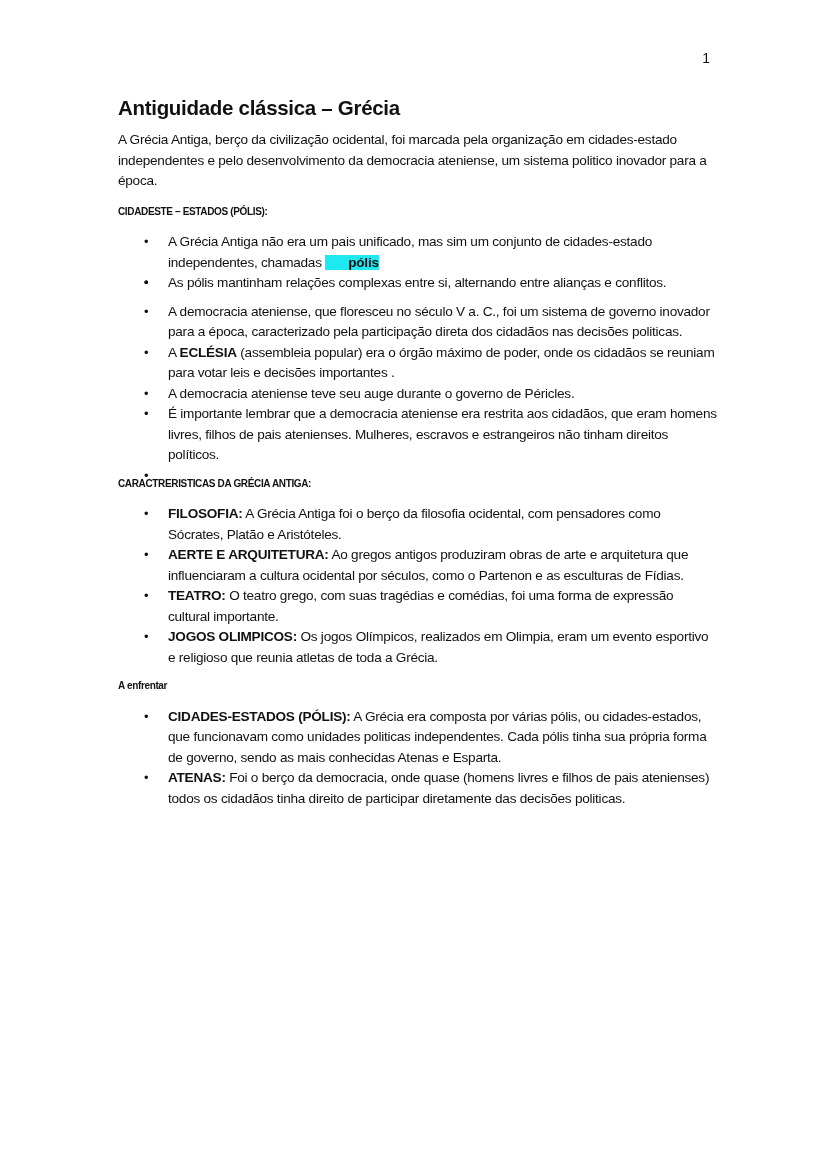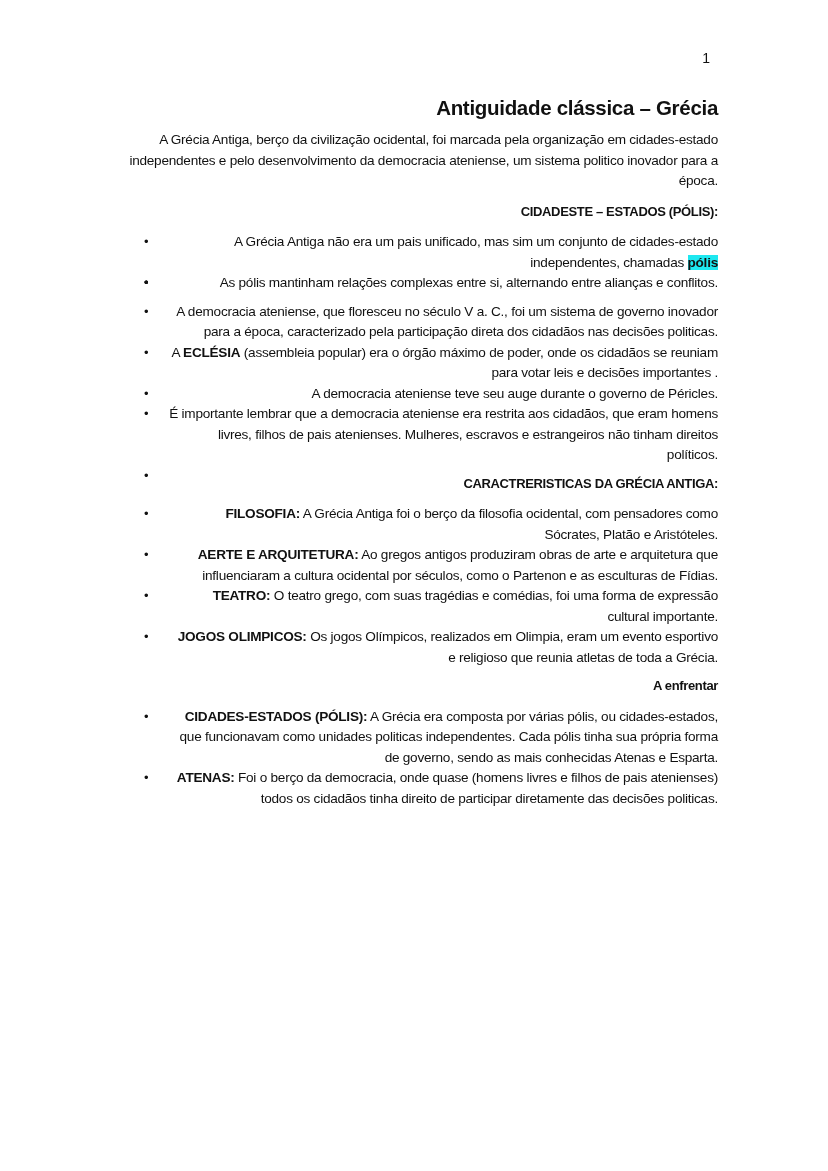--- a/index.html
+++ b/index.html
@@ -1,40 +1,40 @@
 <!DOCTYPE html>
 <html><head>
 <meta charset="utf-8">
 <style>
   html, body { margin: 0; padding: 0; background: #ffffff; }
   body { width: 828px; height: 1171px; position: relative; overflow: hidden;
          font-family: "Liberation Sans", sans-serif; color: #111; }
   .page-number { position: absolute; top: 50px; right: 118px; font-size: 14px; }
-  .content { position: absolute; left: 118px; top: 96px; width: 600px; text-align: right; }
+  .content { position: absolute; left: 118px; top: 96px; width: 600px; }
   h1 { font-size: 20.5px; font-weight: bold; margin: 0 0 10px 0; letter-spacing: -0.3px; }
   p.intro { font-size: 13.6px; line-height: 20.5px; margin: 0 0 10px 0; letter-spacing: -0.25px; }
-  h2 { font-size: 13px; font-weight: bold; margin: 0 0 10px 0; letter-spacing: -0.35px; line-height: 20.5px; }
+  h2 { font-size: 10px; font-weight: bold; margin: 0 0 10px 0; letter-spacing: -0.35px; line-height: 20.5px; }
   ul { list-style: none; margin: 0 0 8px 0; padding: 0; }
   li { position: relative; padding-left: 50px; font-size: 13.6px; line-height: 20.5px; letter-spacing: -0.25px; }
   li .bullet { position: absolute; left: 26px; top: 0; font-size: 13px; }
   b { font-weight: bold; }
   .hl { background: #1ee8f0; }
 </style>
 </head>
 <body>
 
 <div class="page-number">1</div>
 
 <div class="content">
   <h1>Antiguidade clássica – Grécia</h1>
   <p class="intro">A Grécia Antiga, berço da civilização ocidental, foi marcada pela organização em cidades-estado independentes e pelo desenvolvimento da democracia ateniense, um sistema politico inovador para a época.</p>
 
   <h2>CIDADESTE – ESTADOS (PÓLIS):</h2>
   <ul>
-    <li><span class="bullet">•</span><span>A Grécia Antiga não era um pais unificado, mas sim um conjunto de cidades-estado independentes, chamadas </span><b class="hl" style="background: rgb(30, 232, 240);">pólis</b></li>
+    <li><span class="bullet">•</span><span>A Grécia Antiga não era um pais unificado, mas sim um conjunto de cidades-estado independentes, chamadas </span><b class="hl" style="background: rgb(30, 232, 240); padding-left: 23px;">pólis</b></li>
     <li><span class="bullet">•</span></li>
     <li><span class="bullet">•</span></li>
     <li><span class="bullet">•</span><span>As pólis mantinham relações complexas entre si, alternando entre alianças e conflitos.</span></li>
   </ul>
 
   <ul>
     <li><span class="bullet">•</span><span>A democracia ateniense, que floresceu no século V a. C., foi um sistema de governo inovador para a época, caracterizado pela participação direta dos cidadãos nas decisões politicas.</span></li>
     <li><span class="bullet">•</span><span>A </span><b>ECLÉSIA</b><span> (assembleia popular) era o órgão máximo de poder, onde os cidadãos se reuniam para votar leis e decisões importantes .</span></li>
     <li><span class="bullet">•</span><span>A democracia ateniense teve seu auge durante o governo de Péricles.</span></li>
     <li><span class="bullet">•</span><span>É importante lembrar que a democracia ateniense era restrita aos cidadãos, que eram homens livres, filhos de pais atenienses. Mulheres, escravos e estrangeiros não tinham direitos políticos.</span></li>

